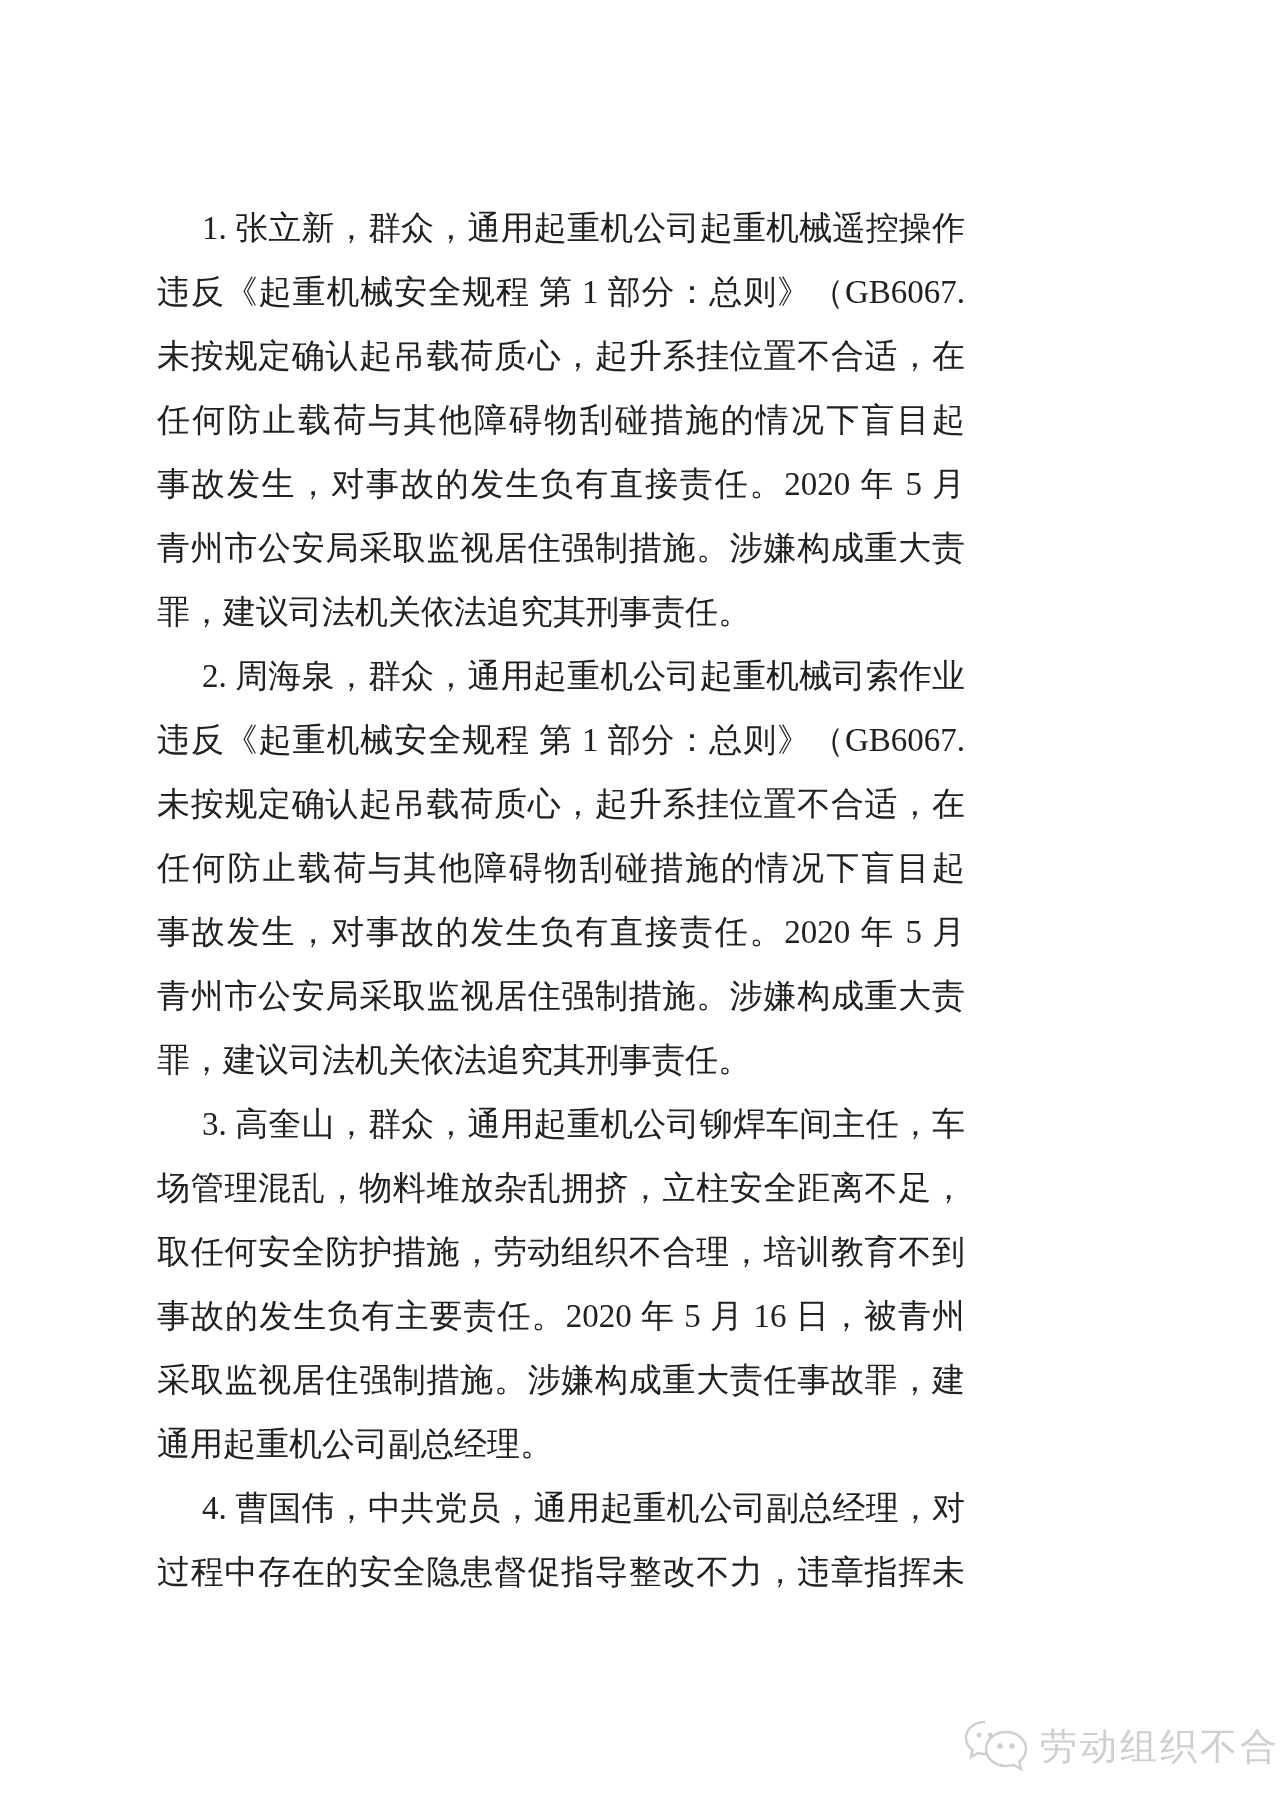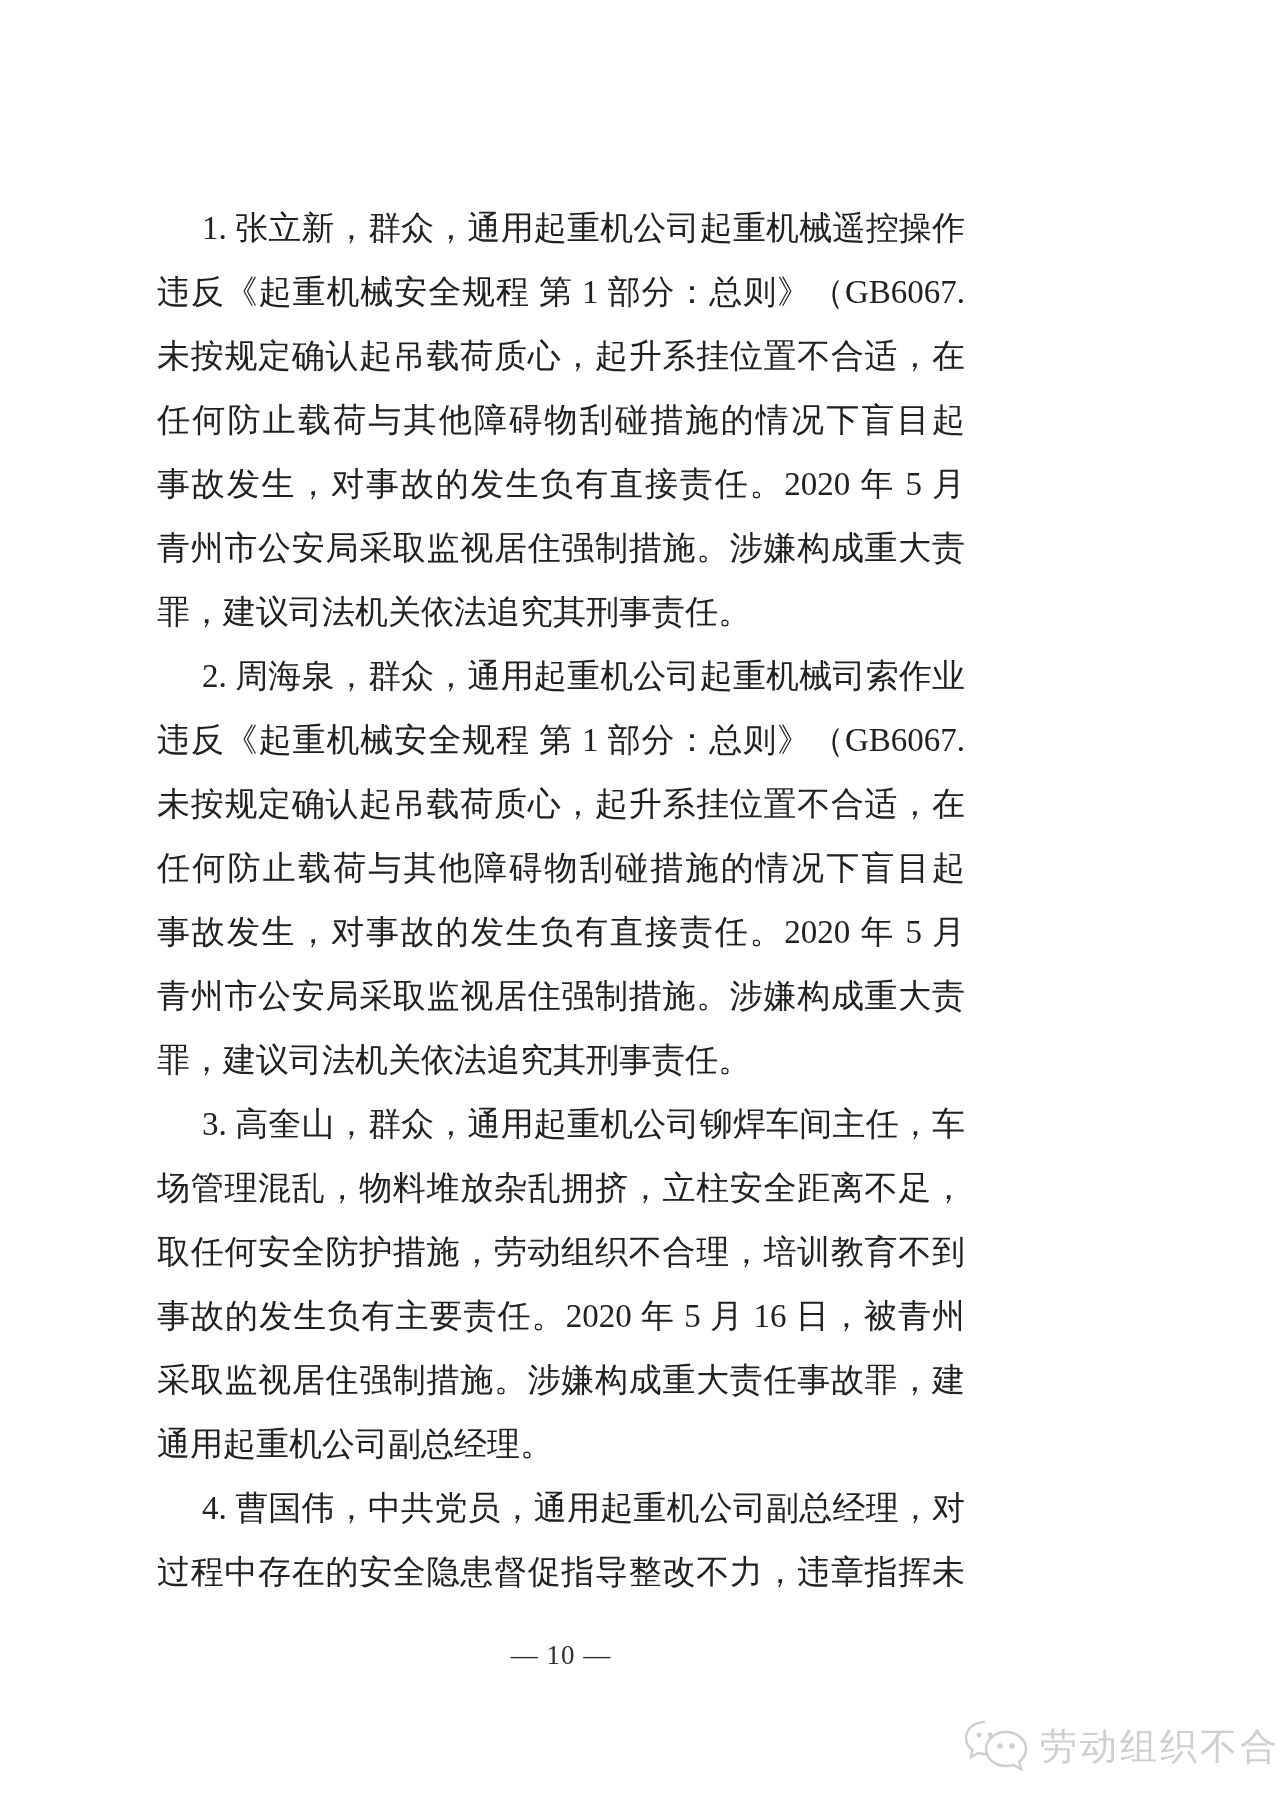--- a/index.html
+++ b/index.html
@@ -93,21 +93,20 @@
       <div class="line last">通用起重机公司副总经理。</div>
     </div>
 
     <div>
       <div class="line fill indent">4. 曹国伟，中共党员，通用起重机公司副总经理，对生产</div>
       <div class="line fill">过程中存在的安全隐患督促指导整改不力，违章指挥未经安全</div>
     </div>
 
   </div>
 
-  <div class="footer">— 10 —</div>
 
   <div class="watermark">
     <span class="watermark-icon">
       <svg width="72" height="58" viewBox="0 0 72 58">
         <g fill="none" stroke="#cfcfcf" stroke-width="2.5">
           <path d="M25 4 C14 4 6 11 6 20 c0 5 2.5 9 6.5 12 l-1.5 7 7-4 c2 .6 4.5 1 7 1 1 0 2 -.1 3 -.2"></path>
           <path d="M46 14 c-11 0 -20 7.5 -20 17 0 9.5 9 17 20 17 2.6 0 5.1 -.4 7.4 -1.1 l7.6 4.1 -1.7 -7.6 c4.2 -3.1 6.7 -7.6 6.7 -12.4 0 -9.5 -9 -17 -20 -17z"></path>
         </g>
         <g fill="#cfcfcf">
           <circle cx="19" cy="17" r="2.4"></circle>

